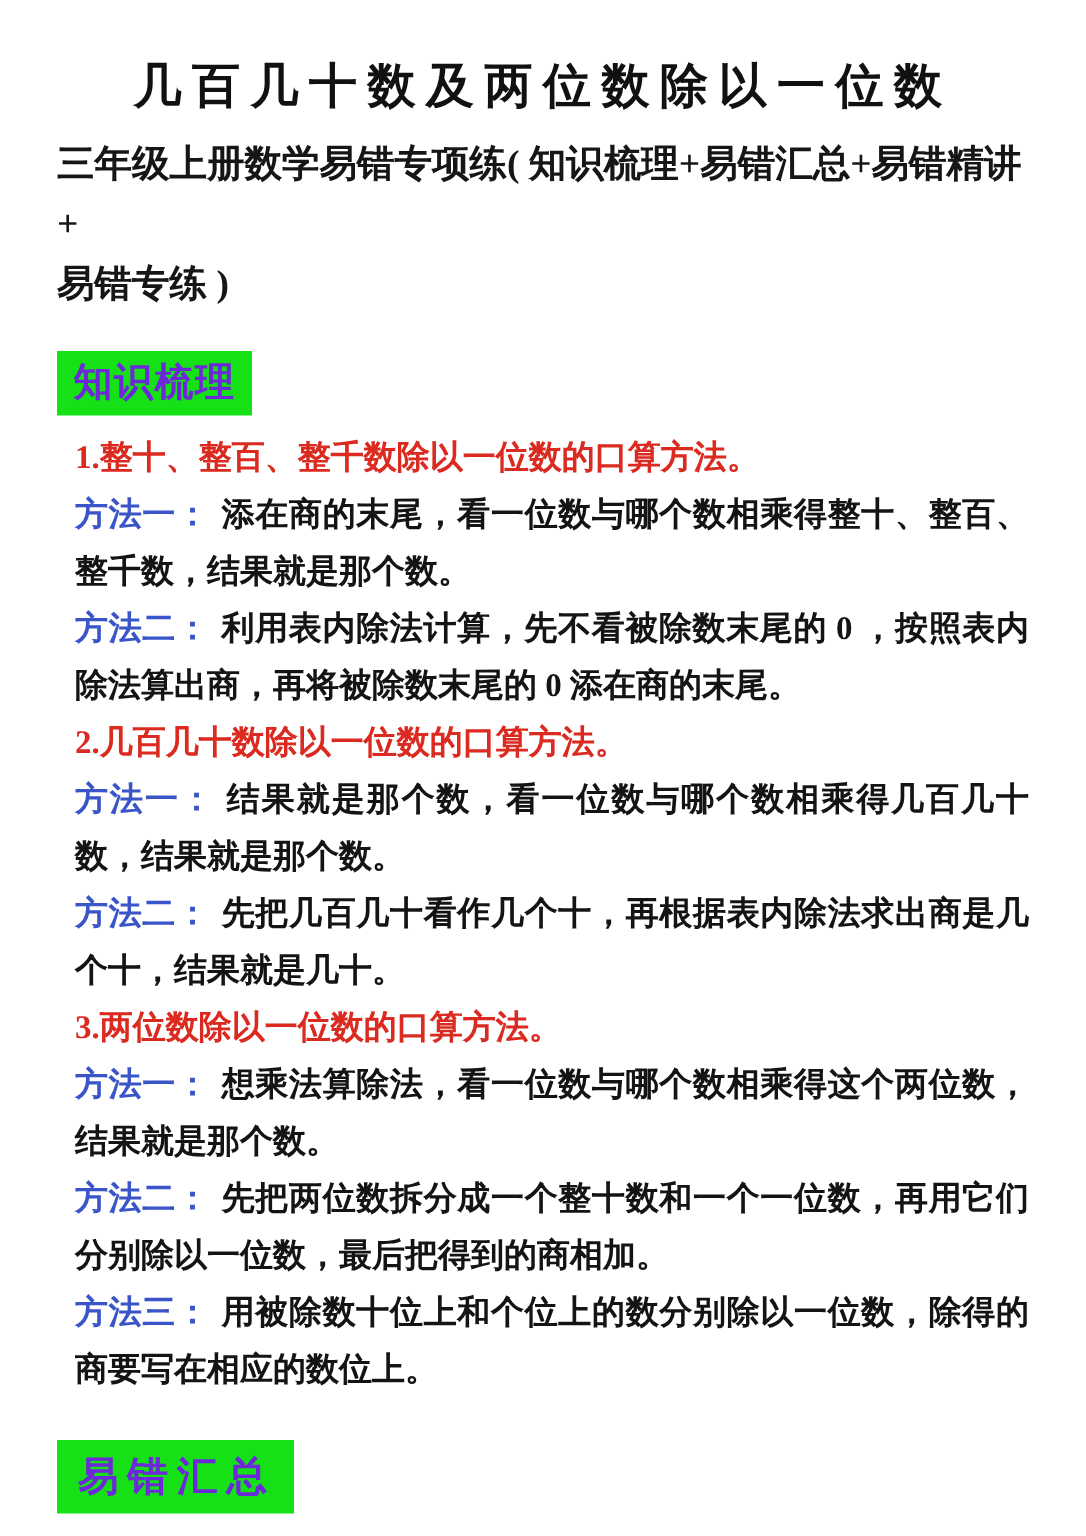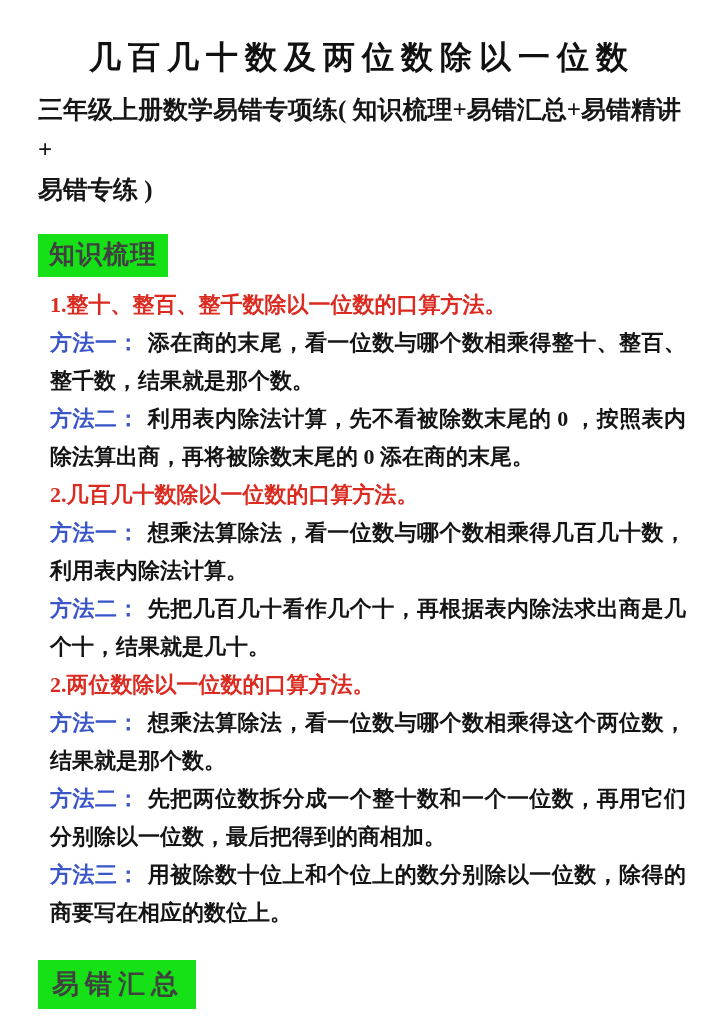--- a/index.html
+++ b/index.html
@@ -32,21 +32,21 @@
   .subtitle {
     font-size: 25px;
     line-height: 40px;
     margin: 0 0 24px 0;
     color: #161616;
   }
   .subtitle span { display: block; }
   .badge {
     display: inline-block;
     background: var(--highlight-green, #16e116);
-    color: #404040;
+    color: #6d28d9;
     font-size: 26px;
     line-height: 32px;
     padding: 5px 11px 6px 11px;
     letter-spacing: 1px;
   }
   .content {
     margin-top: 9px;
     font-size: 22px;
     line-height: 38px;
     text-align: justify;
@@ -85,24 +85,24 @@
     <span class="badge">知识梳理</span>
   </div>
 
   <div class="content">
 
     <p class="rule-heading">1.整十、整百、整千数除以一位数的口算方法。</p>
     <p class="method"><span class="lead">方法一：</span><span>添在商的末尾，看一位数与哪个数相乘得整十、整百、整千数，结果就是那个数。</span></p>
     <p class="method"><span class="lead">方法二：</span><span>利用表内除法计算，先不看被除数末尾的 0 ，按照表内除法算出商，再将被除数末尾的 0 添在商的末尾。</span></p>
 
     <p class="rule-heading">2.几百几十数除以一位数的口算方法。</p>
-    <p class="method"><span class="lead">方法一：</span><span>想乘法算除法，看一位数与哪个数相乘得几百几十数，利用表内除法计算。</span></p>
+    <p class="method"><span class="lead">方法一：</span><span>结果就是那个数，看一位数与哪个数相乘得几百几十数，结果就是那个数。</span></p>
     <p class="method"><span class="lead">方法二：</span><span>先把几百几十看作几个十，再根据表内除法求出商是几个十，结果就是几十。</span></p>
 
-    <p class="rule-heading">2.两位数除以一位数的口算方法。</p>
+    <p class="rule-heading">3.两位数除以一位数的口算方法。</p>
     <p class="method"><span class="lead">方法一：</span><span>想乘法算除法，看一位数与哪个数相乘得这个两位数，结果就是那个数。</span></p>
     <p class="method"><span class="lead">方法二：</span><span>先把两位数拆分成一个整十数和一个一位数，再用它们分别除以一位数，最后把得到的商相加。</span></p>
     <p class="method"><span class="lead">方法三：</span><span>用被除数十位上和个位上的数分别除以一位数，除得的商要写在相应的数位上。</span></p>
 
   </div>
 
   <div>
     <span class="badge badge-summary">易错汇总</span>
   </div>
 

